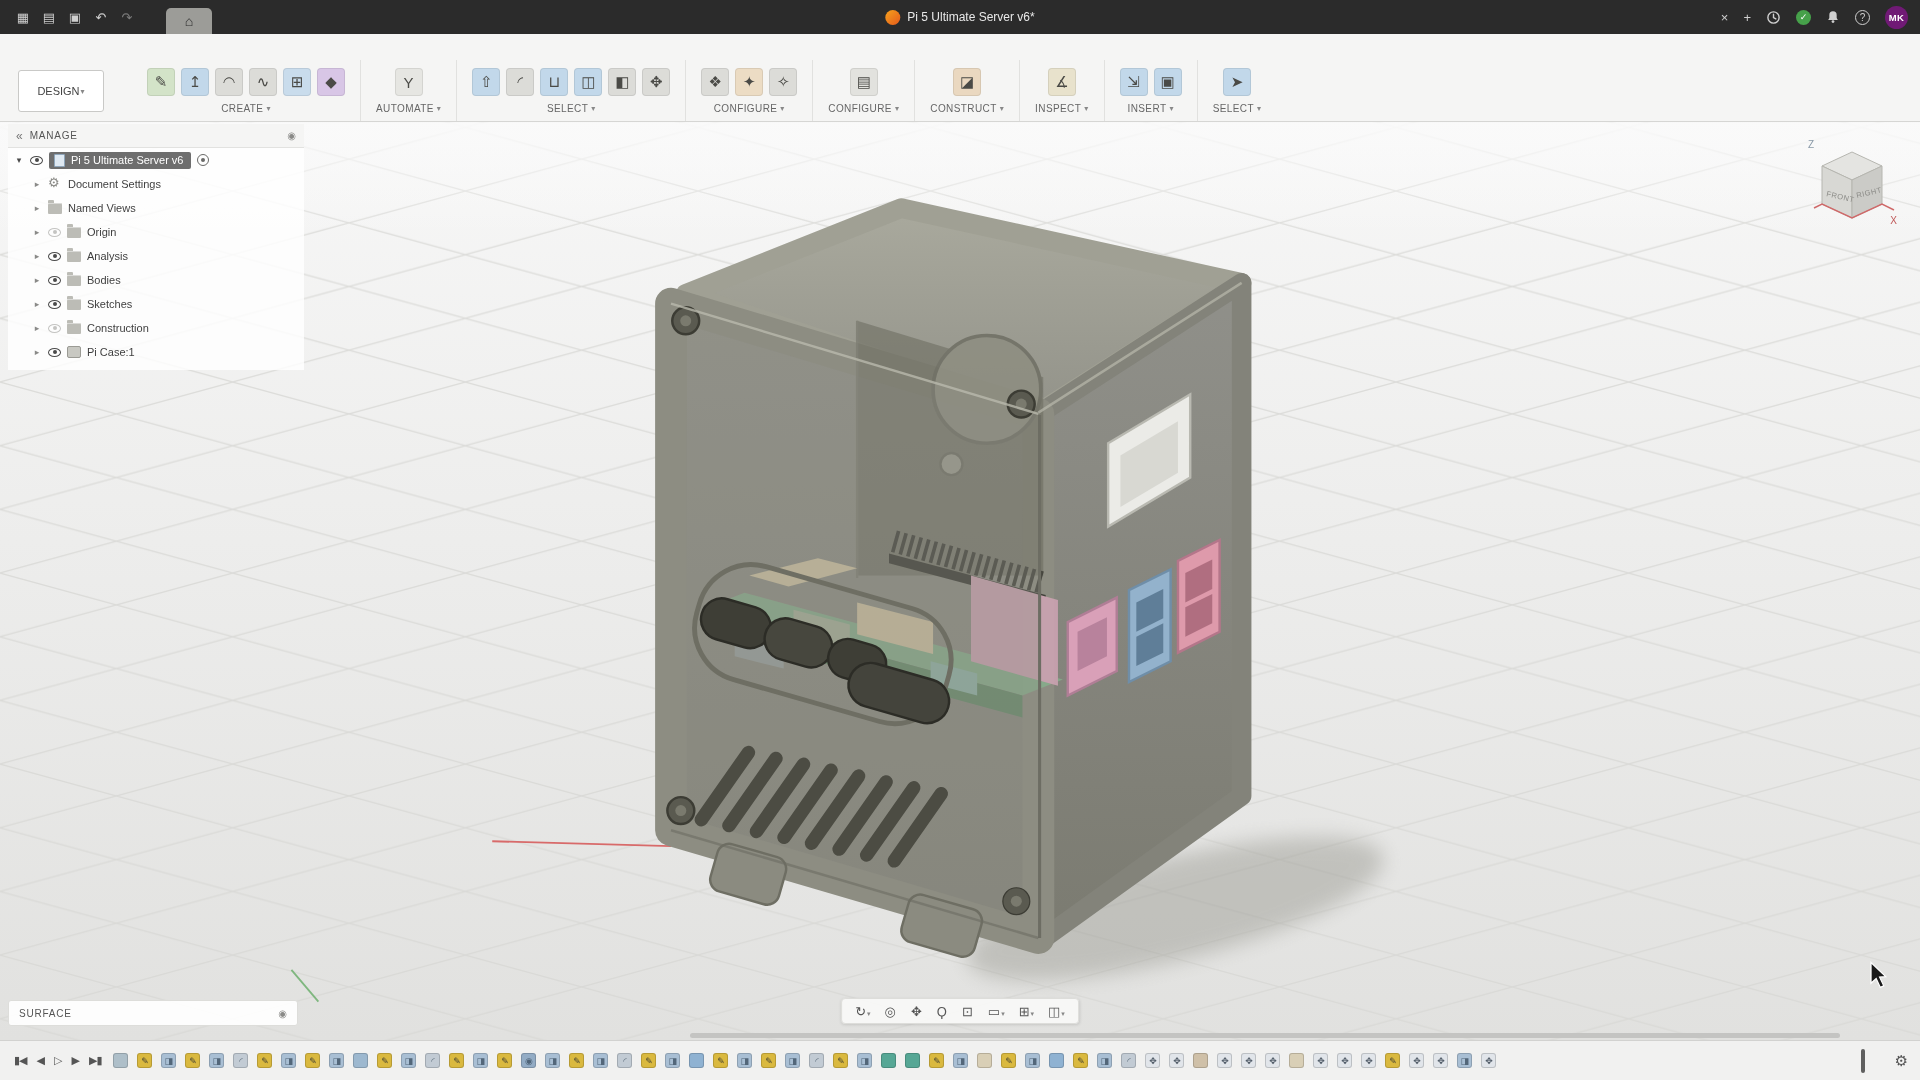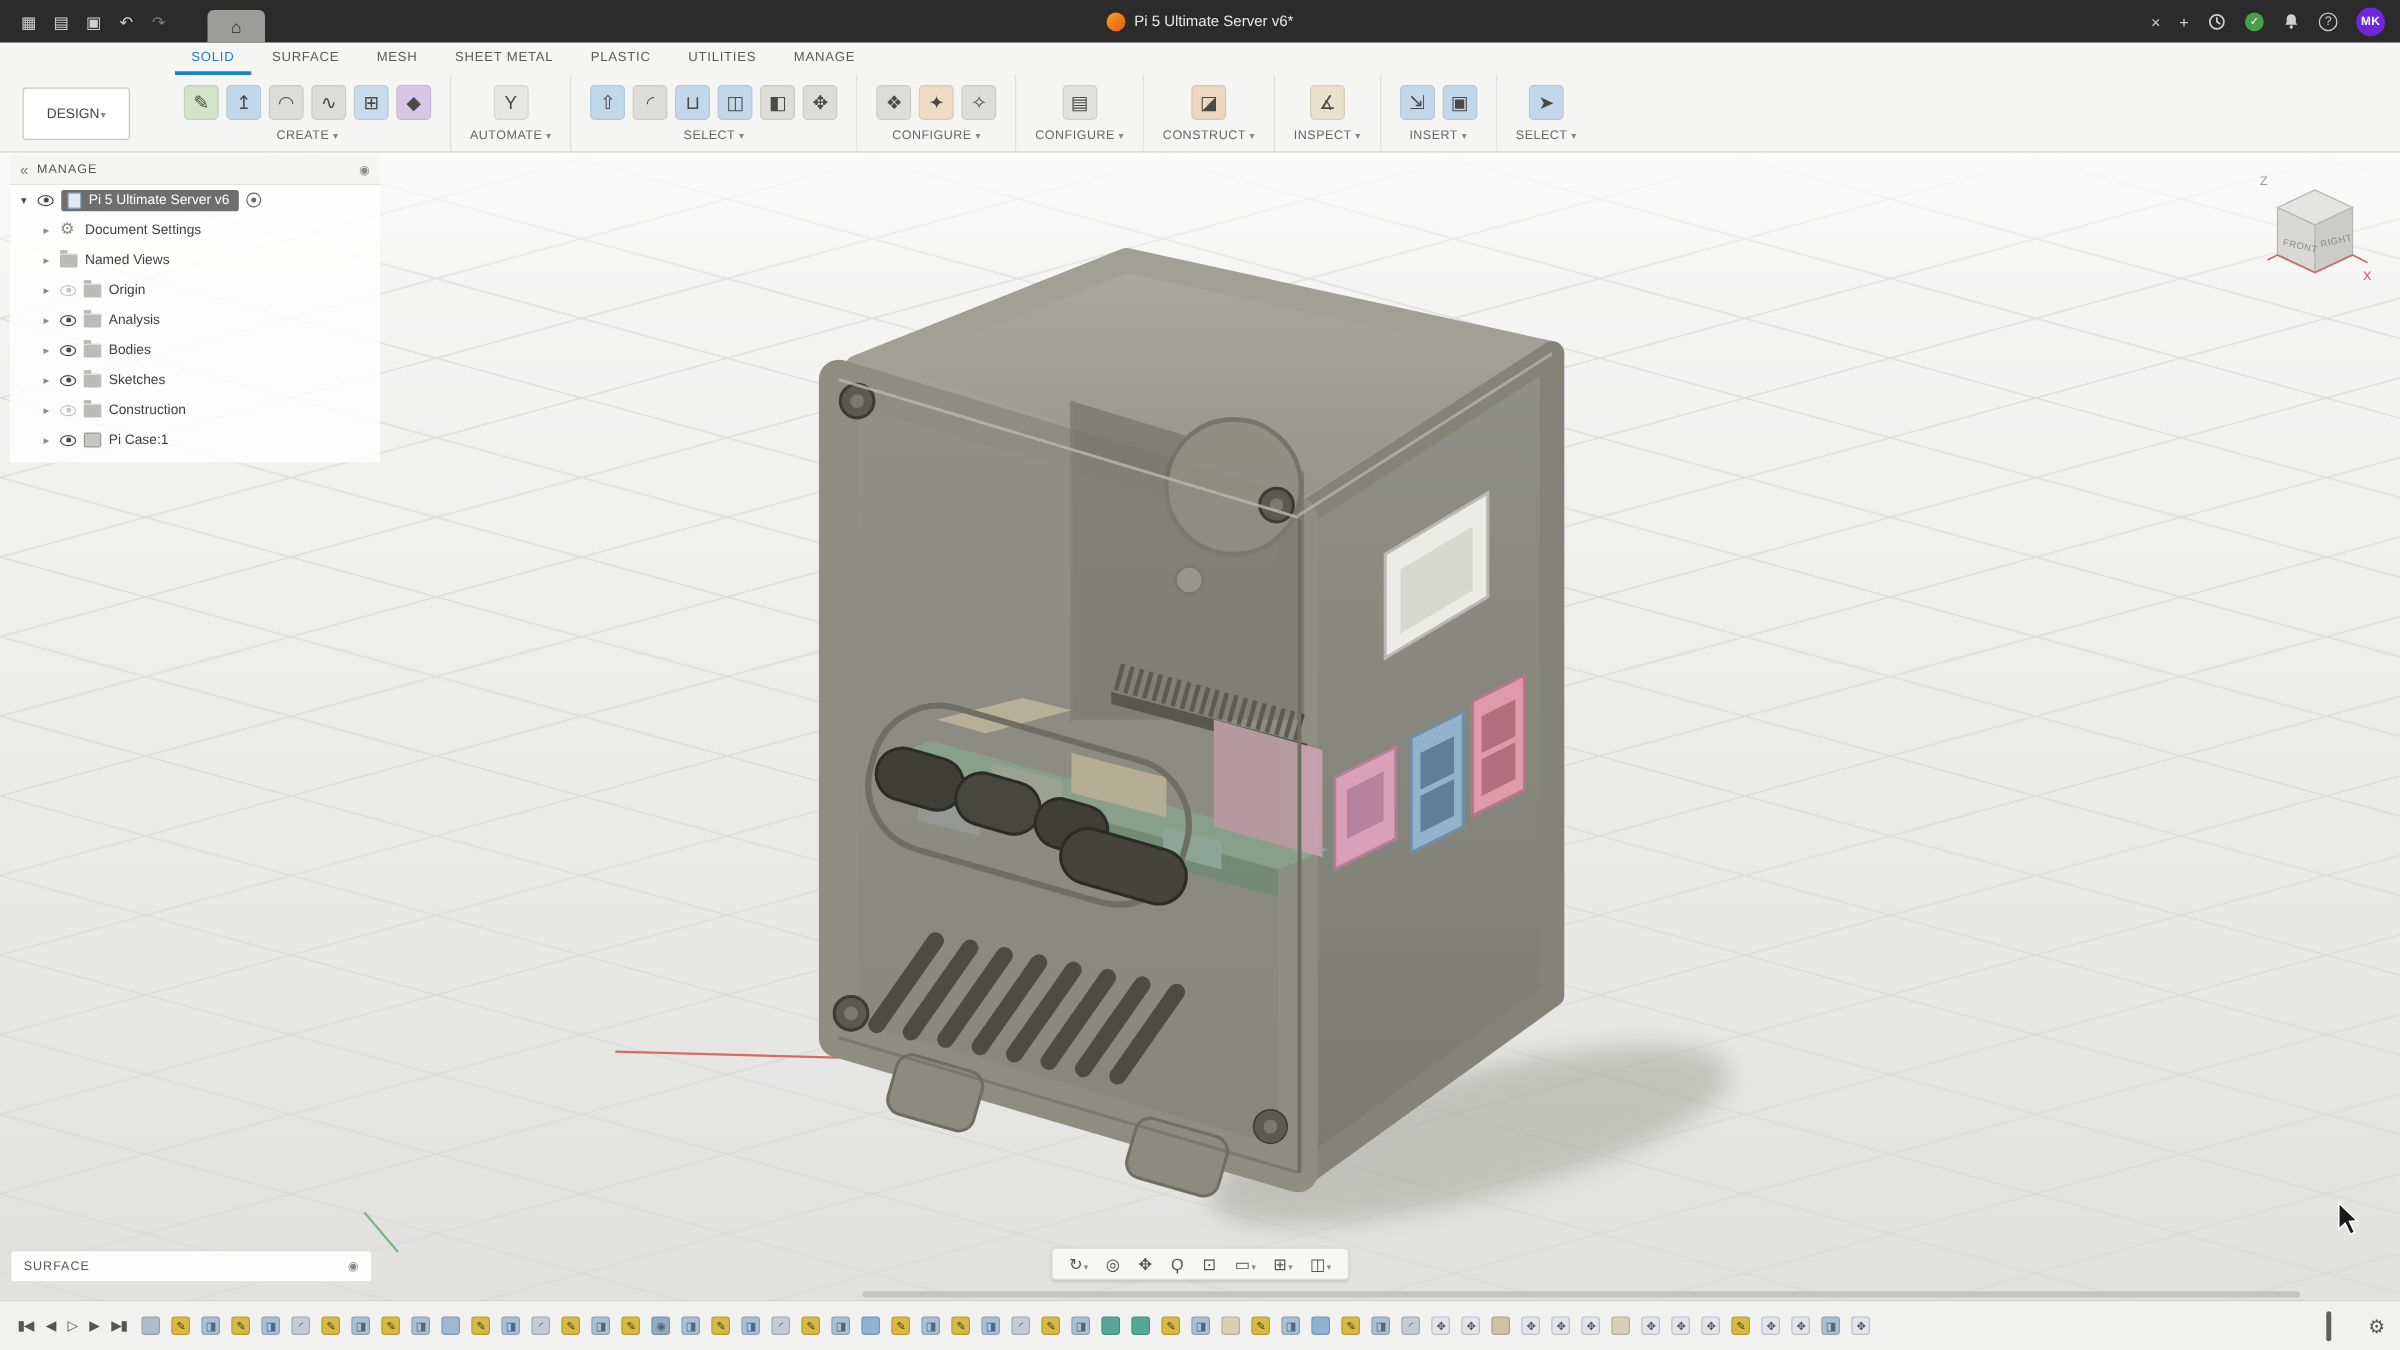--- a/index.html
+++ b/index.html
@@ -14,21 +14,21 @@
   .tb-ic{width:26px;height:34px;display:flex;align-items:center;justify-content:center;font-size:13px;color:#cfcfcf}
   .tb-ic.dim{color:#7d7d7d}
   .home-tab{margin-left:26px;width:46px;height:26px;background:#9c9c98;border-radius:5px 5px 0 0;display:flex;align-items:center;justify-content:center}
   .home-tab span{font-size:14px;color:#2c2c2c}
   .tb-title{position:absolute;left:50%;top:0;height:34px;transform:translateX(-50%);display:flex;align-items:center;gap:7px;font-size:12px;color:#e8e8e8;white-space:nowrap}
   .fusion-logo{width:15px;height:15px;border-radius:50%;background:linear-gradient(135deg,#f6a21c,#e55a1c);display:inline-block}
   .tb-right{position:absolute;right:12px;top:0;height:34px;display:flex;align-items:center;gap:15px}
   .tb-right .tb-ic{width:auto;height:auto}
   .job-dot{width:15px;height:15px;border-radius:50%;background:#46a14a;color:#fff;font-size:9px;display:flex;align-items:center;justify-content:center}
   .help-circle{width:15px;height:15px;border-radius:50%;border:1.4px solid #cfcfcf;color:#cfcfcf;font-size:10px;display:flex;align-items:center;justify-content:center}
-  .profile{width:23px;height:23px;border-radius:50%;background:#6d28d9;color:#fff;font-size:9.5px;font-weight:bold;display:flex;align-items:center;justify-content:center;letter-spacing:.3px}
+  .profile{width:23px;height:23px;border-radius:50%;background:#701a75;color:#fff;font-size:9.5px;font-weight:bold;display:flex;align-items:center;justify-content:center;letter-spacing:.3px}
 
   
   #toolbar{position:absolute;top:34px;left:0;right:0;height:88px;background:#f5f5f4;border-bottom:1px solid #d6d6d4;z-index:35}
   .tabs-row{position:absolute;top:0;left:140px;height:26px;display:flex;align-items:stretch;gap:4px}
   .wtab{padding:0 13px;display:flex;align-items:center;font-size:10.5px;letter-spacing:.6px;color:#5a5a58;border-bottom:3px solid transparent}
   .wtab.active{color:#1a82c4;border-bottom-color:#1a82c4}
   #design-btn{position:absolute;left:18px;top:36px;width:86px;height:42px;background:#fff;border:1px solid #c9c9c7;border-radius:3px;font-size:11px;color:#444;display:flex;align-items:center;justify-content:center;gap:1px}
   .groups-row{position:absolute;left:132px;top:26px;bottom:0;display:flex}
   .tgroup{display:flex;flex-direction:column;align-items:center;padding:5px 15px 2px;border-right:1px solid #e1e1df}
   .tgroup:last-child{border-right:none}
@@ -263,30 +263,20 @@
           <path d="M8 1.5a4.2 4.2 0 0 0-4.2 4.2v3.4L2.5 11.3h11L12.2 9.1V5.7A4.2 4.2 0 0 0 8 1.5z" fill="#cfcfcf"></path>
           <circle cx="8" cy="13.2" r="1.6" fill="#cfcfcf"></circle>
         </svg>
     </span>
     <span class="help-circle">?</span>
     <span class="profile">MK</span>
   </div>
 </div>
 
 <div id="toolbar">
-  <div class="tabs-row">
-
-  <span class="wtab active">SOLID</span>
-      <span class="wtab">SURFACE</span>
-      <span class="wtab">MESH</span>
-      <span class="wtab">SHEET METAL</span>
-      <span class="wtab">PLASTIC</span>
-      <span class="wtab">UTILITIES</span>
-      <span class="wtab">MANAGE</span>
-    </div>
   <button id="design-btn">
     <span>DESIGN</span>
       <span class="caret">▾</span>
   </button>
   <div class="groups-row">
     <div class="tgroup">
       <div class="ticons">
           <span class="ti" style="background: rgb(211, 227, 200);">✎</span>
           <span class="ti" style="background: rgb(194, 216, 234);">↥</span>
           <span class="ti" style="background: rgb(220, 220, 216);">◠</span>

